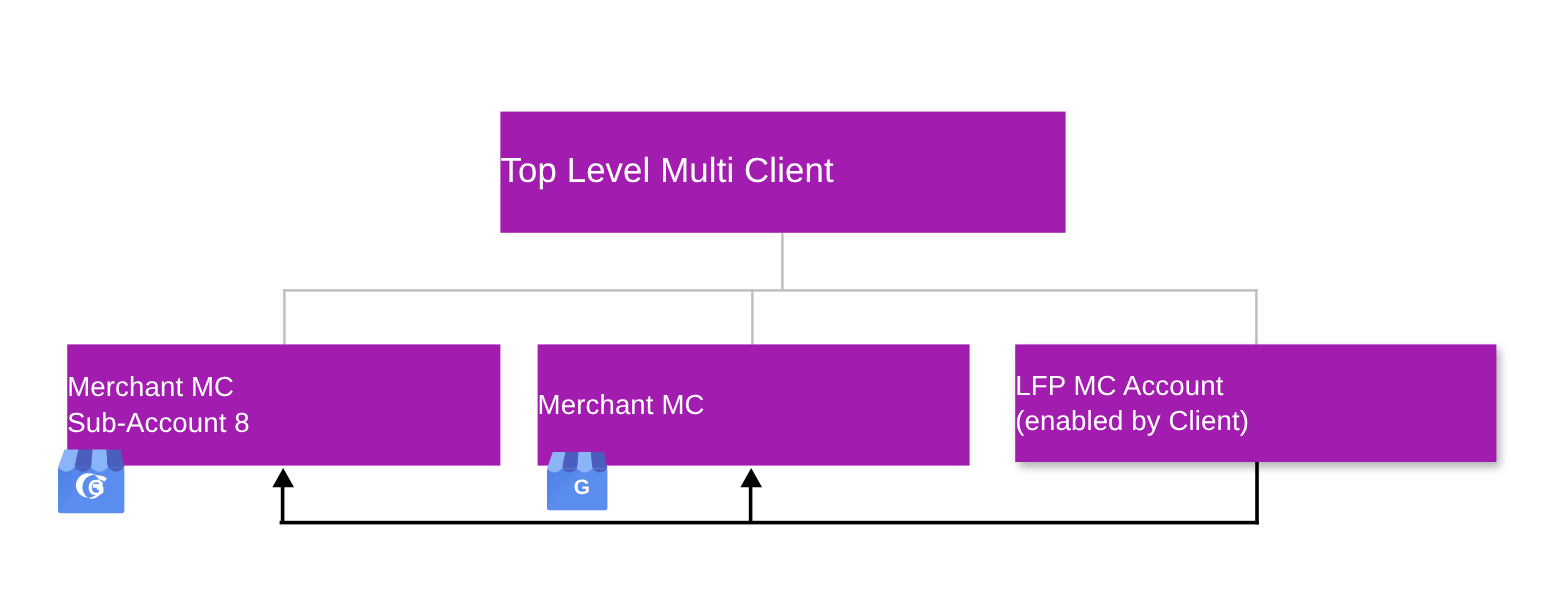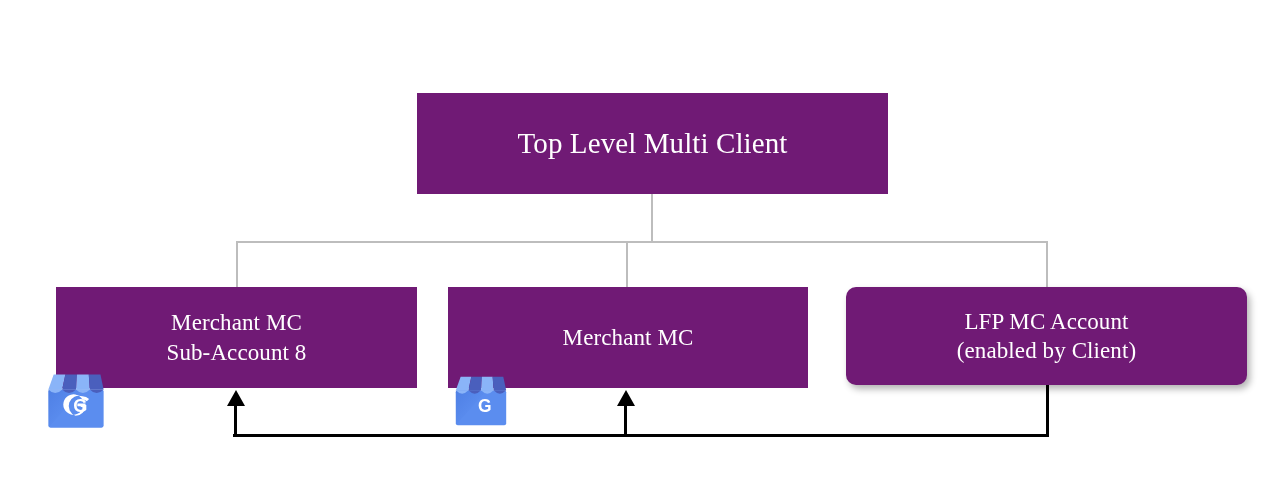--- a/index.html
+++ b/index.html
@@ -13,30 +13,29 @@
     height: 501px;
     background: #ffffff;
     overflow: hidden;
     font-family: "Liberation Sans", sans-serif;
   }
 
   
   .node {
     position: absolute;
     box-sizing: border-box;
-    background: #701a75;
+    background: #a21caf;
     color: #ffffff;
     display: flex;
     align-items: center;
     justify-content: center;
-    text-align: center;
+    text-align: left;
     line-height: 1.27;
     letter-spacing: 0.1px;
     z-index: 4;
-    font-family: Liberation Serif, serif;
   }
   .node .lines {
     display: block;
     width: 100%;
   }
   .node .l1, .node .l2 {
     display: block;
     white-space: nowrap;
   }
 
@@ -61,21 +60,20 @@
     height: 101px;
     font-size: 23px;
   }
   #node-lfp {
     left: 846px;
     top: 287px;
     width: 401px;
     height: 98px;
     font-size: 23px;
     box-shadow: 3px 4px 7px rgba(0,0,0,0.30);
-    border-radius: 10px;
   }
 
   
   .gline {
     position: absolute;
     background: #bdbdbd;
     z-index: 1;
   }
   #gl-stem      { left: 651px; top: 194px; width: 2px;   height: 48px; }
   #gl-bus       { left: 236px; top: 241px; width: 812px; height: 2px;  }

